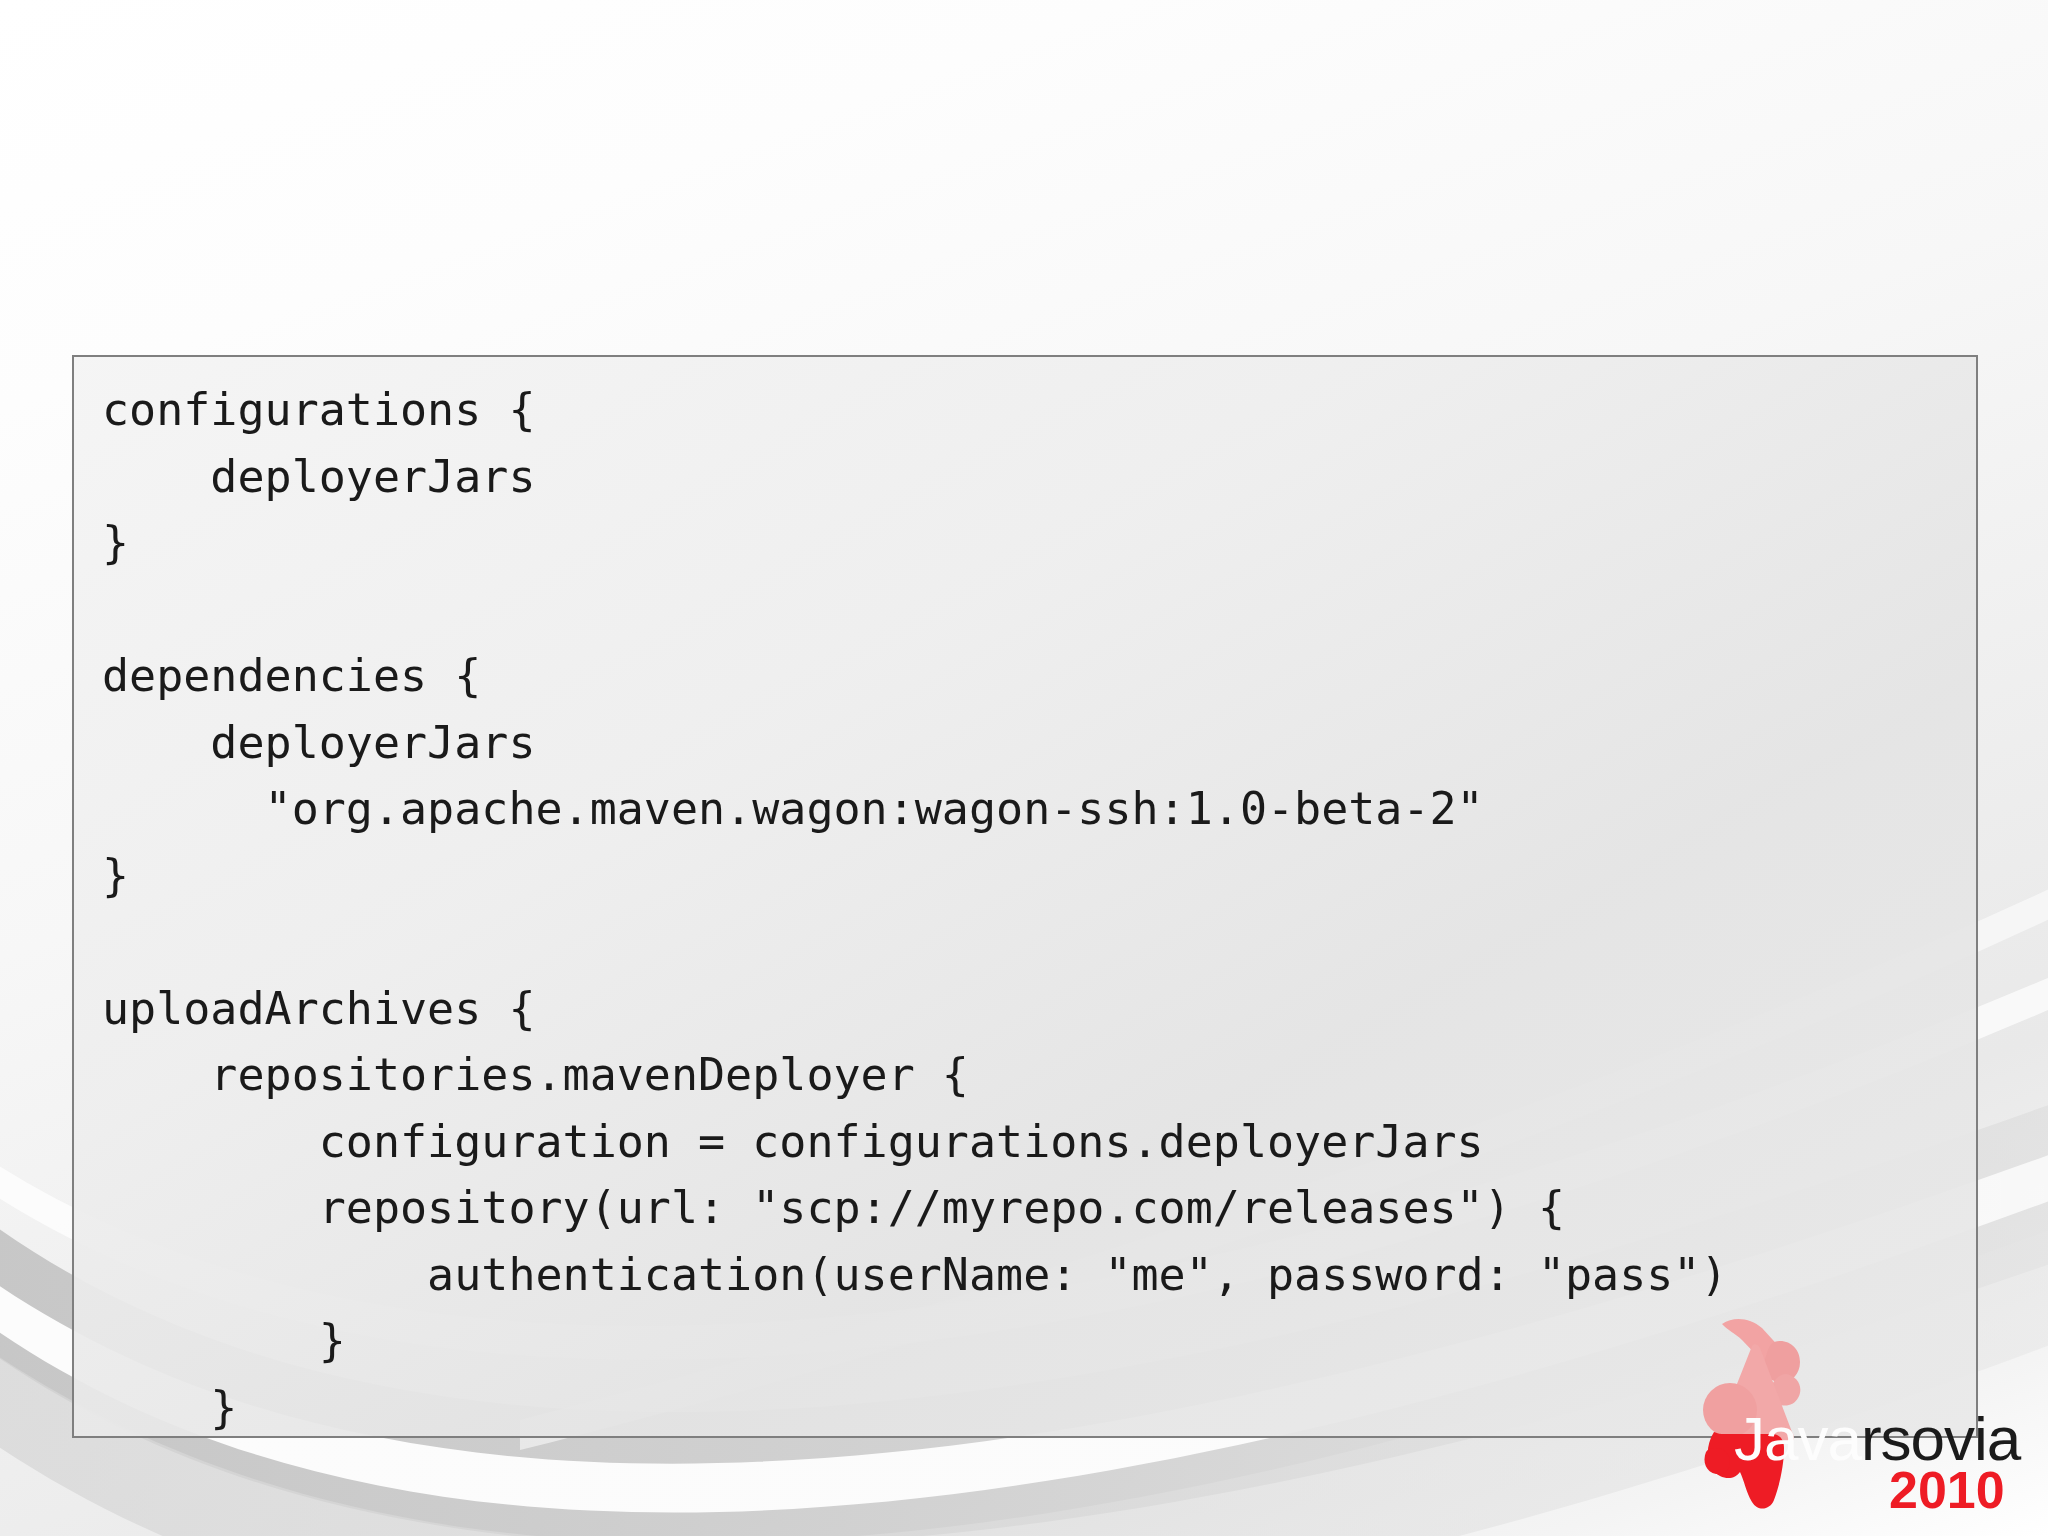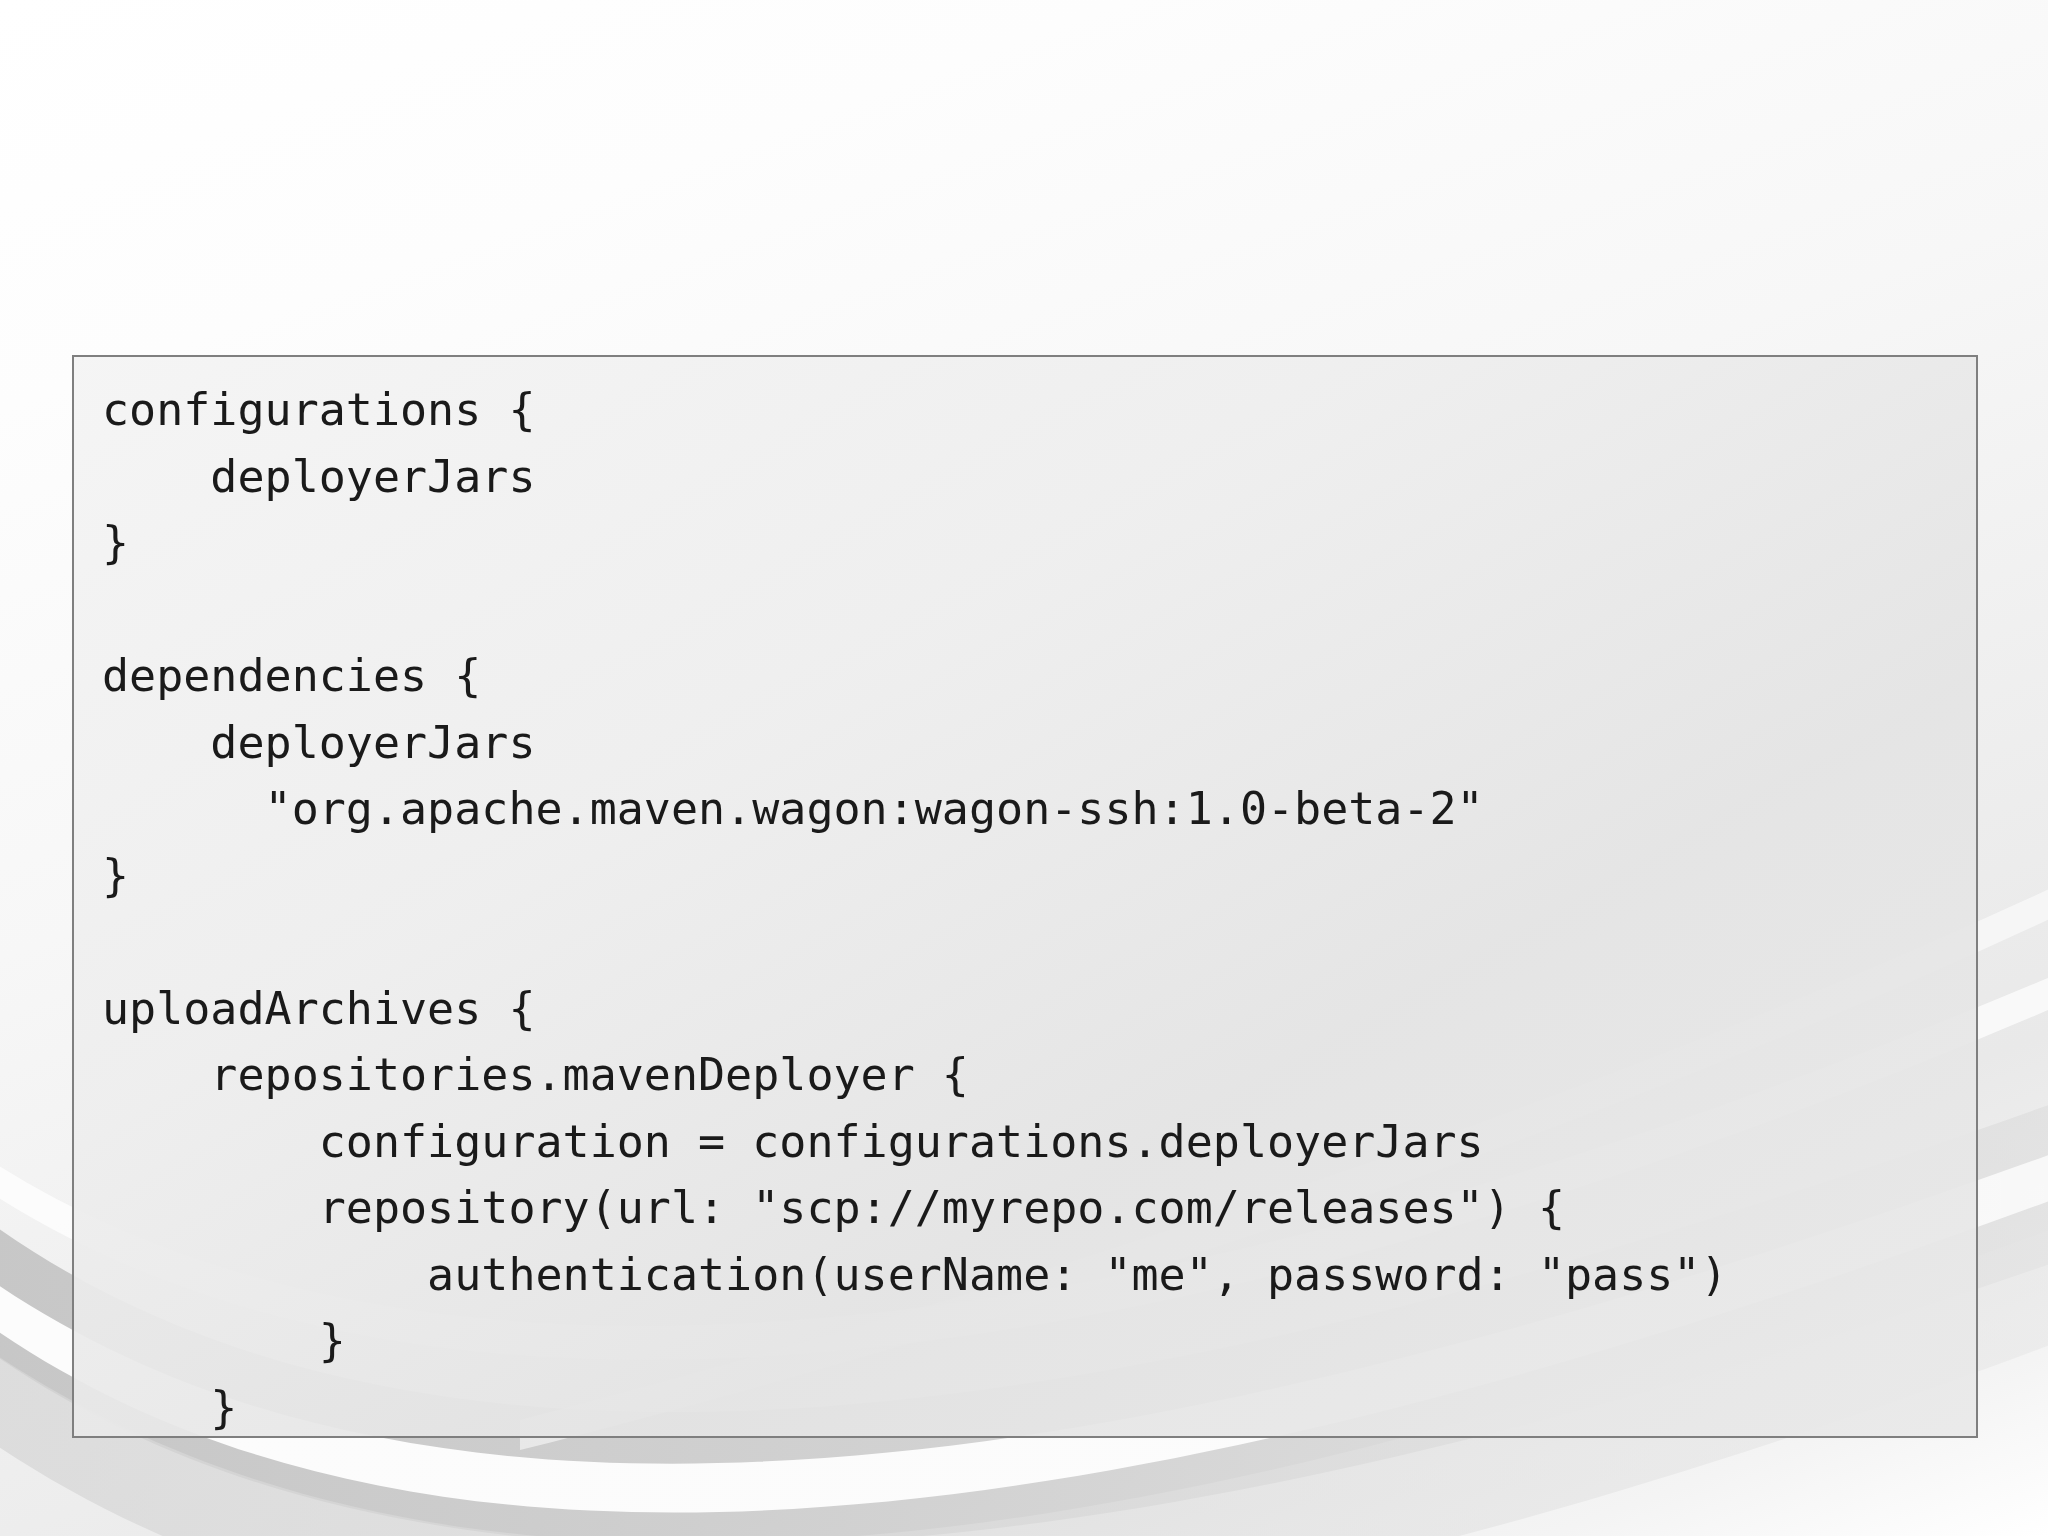--- a/index.html
+++ b/index.html
@@ -177,14 +177,45 @@
 uploadArchives {
     repositories.mavenDeployer {
         configuration = configurations.deployerJars
         repository(url: "scp://myrepo.com/releases") {
             authentication(userName: "me", password: "pass")
         }
     }
 }</pre>
   </div>
 
+  <div id="logo">
+
+    <svg id="logo-mark" viewBox="0 0 135 200" aria-hidden="true">
+
+      <path d="M22,12 C34,4 50,6 62,16 L84,40 C90,47 88,56 80,58
+               C73,60 67,55 63,50 L42,28 C35,21 27,18 22,12 Z" fill="#f2a3a3"></path>
+
+      <path d="M74,30 C88,26 100,36 100,50 C100,64 89,73 77,70
+               C66,67 62,55 66,44 C68,37 70,32 74,30 Z" fill="#ef9f9f"></path>
+      <path d="M86,62 C98,64 104,76 98,86 C93,95 81,96 74,89
+               C68,83 70,72 77,66 C80,63 83,62 86,62 Z" fill="#f0a5a5"></path>
+
+      <path d="M52,34 L18,120 C16,126 20,132 27,132 L86,132
+               C93,132 96,126 92,120 L60,36 C58,32 54,31 52,34 Z" fill="#f2a8a8"></path>
+
+      <circle cx="30" cy="98" r="27" fill="#f0a0a0"></circle>
+
+      <path d="M14,120 C4,136 6,156 20,164 C28,168 36,166 40,160
+               C44,168 46,180 52,190 C58,200 70,198 74,188
+               C80,172 84,152 84,136 C84,128 80,122 72,122 L22,122
+               C18,122 15,120 14,120 Z" fill="#ee1c25"></path>
+      <path d="M6,140 C2,150 6,160 16,162 C24,163 30,158 30,150
+               C30,142 24,136 16,136 C11,136 8,137 6,140 Z" fill="#ee1c25"></path>
+    </svg>
+
+    <div id="logo-wordmark">
+      <span class="wm-light">Java</span><span class="wm-dark">rsovia</span>
+    </div>
+
+    <div id="logo-year">2010</div>
+  </div>
 
 </div>
 
 </body></html>

